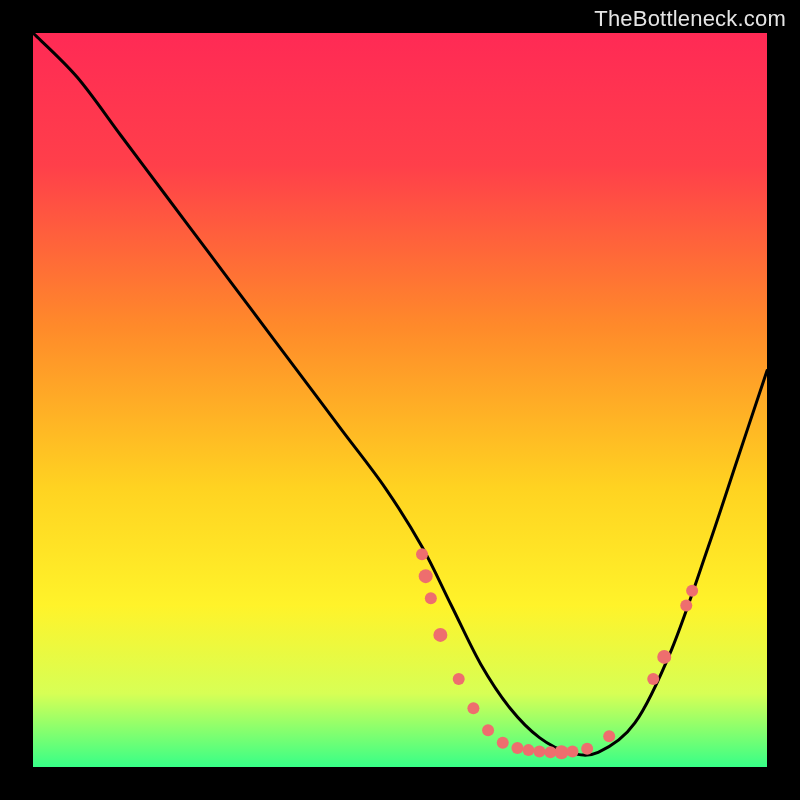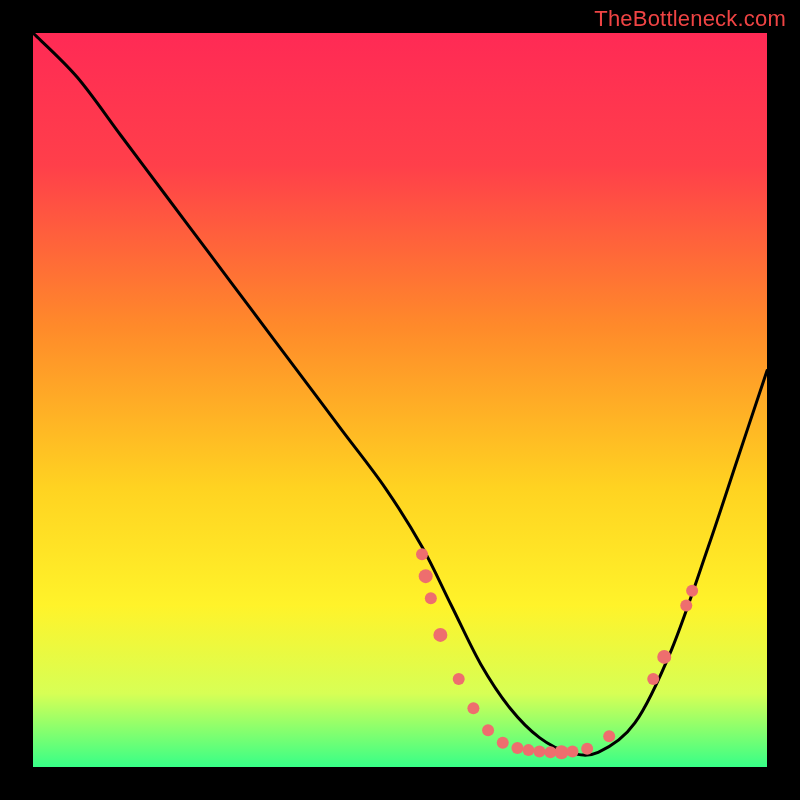--- a/index.html
+++ b/index.html
@@ -7,21 +7,21 @@
   .frame {
     position: relative;
     width: 800px;
     height: 800px;
     background: #000;
   }
   .attribution {
     position: absolute;
     top: 6px;
     right: 14px;
-    color: #ef4444;
+    color: #e5e5e5;
     font-size: 22px;
     font-weight: 500;
     letter-spacing: 0.2px;
     z-index: 10;
   }
   .plot {
     position: absolute;
     left: 33px;
     top: 33px;
     width: 734px;

